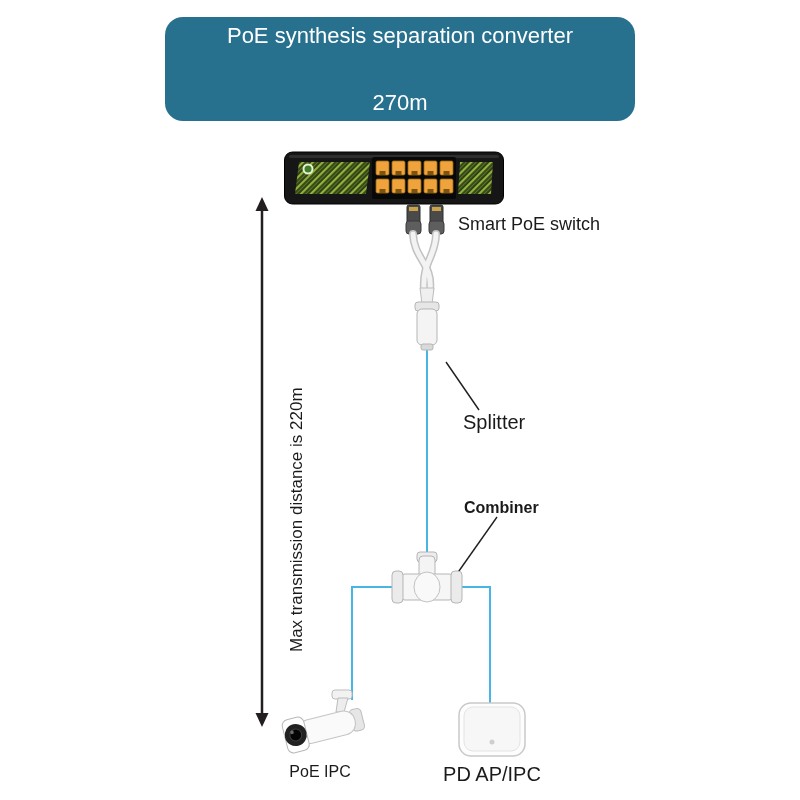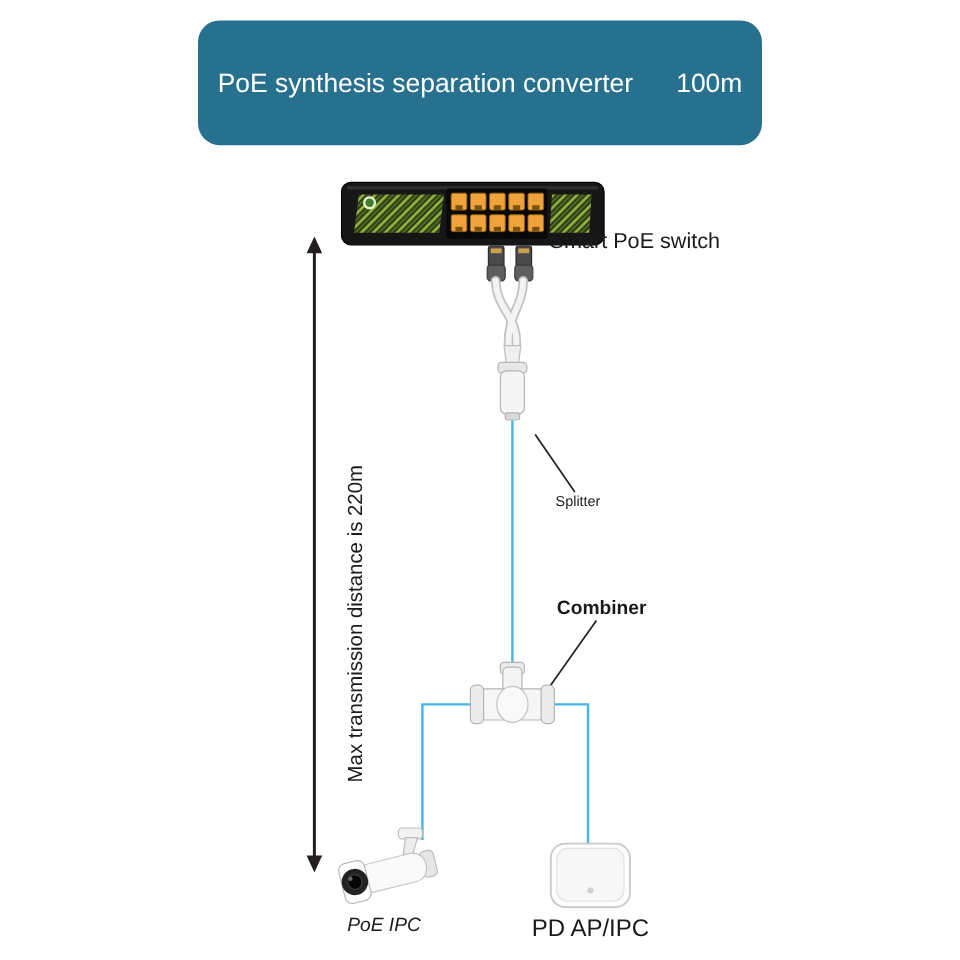--- a/index.html
+++ b/index.html
@@ -9,21 +9,21 @@
     font-family: "Liberation Sans", sans-serif;
     color: #231f20;
     position: relative;
     overflow: hidden;
   }
   .stage { position: absolute; left: 0; top: 0; width: 800px; height: 800px; }
 
   .banner {
     position: absolute; left: 165px; top: 17px; width: 470px; height: 104px;
     background: #27718f; border-radius: 18px;
-    display: flex; flex-direction: row; justify-content: center; align-items: center;
+    display: flex; flex-direction: column; justify-content: center; align-items: center;
     color: #ffffff; font-size: 22px; line-height: 31px; text-align: center;
     z-index: 3;
     gap: 36px;
   }
 
   .overlay { position: absolute; left: 0; top: 0; z-index: 1; }
   .net   { fill: none; stroke: #45b6e6; stroke-width: 2; }
   .ptr   { stroke: #231f20; stroke-width: 1.4; }
   .arrow { stroke: #231f20; stroke-width: 2.5; }
 
@@ -31,38 +31,38 @@
   .dev-switch   { left: 284px; top: 150px; }
   .dev-splitter { left: 390px; top: 204px; }
   .dev-combiner { left: 390px; top: 550px; }
   .dev-camera   { left: 276px; top: 688px; }
   .dev-ap       { left: 456px; top: 700px; }
 
   .cable-outer { fill: none; stroke: #c2c2c2; stroke-width: 8; stroke-linecap: round; }
   .cable-inner { fill: none; stroke: #f3f3f3; stroke-width: 5; stroke-linecap: round; }
 
   .label { position: absolute; z-index: 3; color: #1a1a1a; white-space: nowrap; }
-  .label-switch   { left: 458px; top: 191px; font-size: 18px; }
-  .label-splitter { left: 463px; top: 411px; font-size: 12px; }
+  .label-switch   { left: 458px; top: 214px; font-size: 18px; }
+  .label-splitter { left: 463px; top: 411px; font-size: 20px; }
   .label-combiner { left: 464px; top: 499px; font-size: 16px; font-weight: bold; }
-  .label-camera   { left: 320px; top: 763px; font-size: 16px; transform: translateX(-50%); font-style: italic; }
+  .label-camera   { left: 320px; top: 763px; font-size: 16px; transform: translateX(-50%); }
   .label-ap       { left: 492px; top: 763px; font-size: 20px; transform: translateX(-50%); }
   .label-distance {
     left: 287px; top: 652px; font-size: 17px;
     transform-origin: 0 0; transform: rotate(-90deg);
   }
 </style>
 </head>
 <body>
 
 <div class="stage">
 
   <div class="banner">
     <div>PoE synthesis separation converter</div>
-    <div>100m</div>
+    <div>270m</div>
   </div>
 
   <svg class="overlay" width="800" height="800" viewBox="0 0 800 800">
 
     <polyline class="net" points="427,348 427,554"></polyline>
     <polyline class="net" points="395,587 352,587 352,700"></polyline>
     <polyline class="net" points="459,587 490,587 490,706"></polyline>
 
     <line class="ptr" x1="479" y1="410" x2="446" y2="362"></line>
     <line class="ptr" x1="497" y1="517" x2="454" y2="578"></line>

